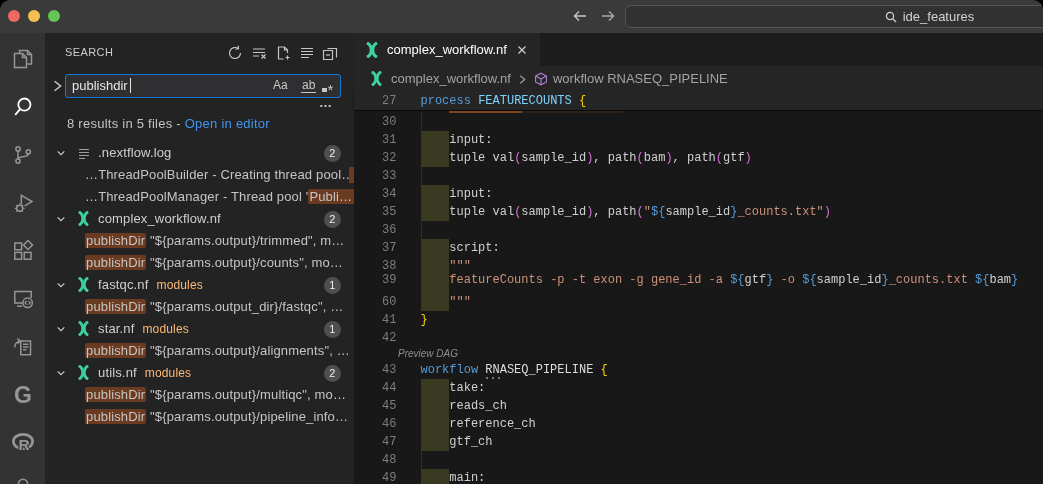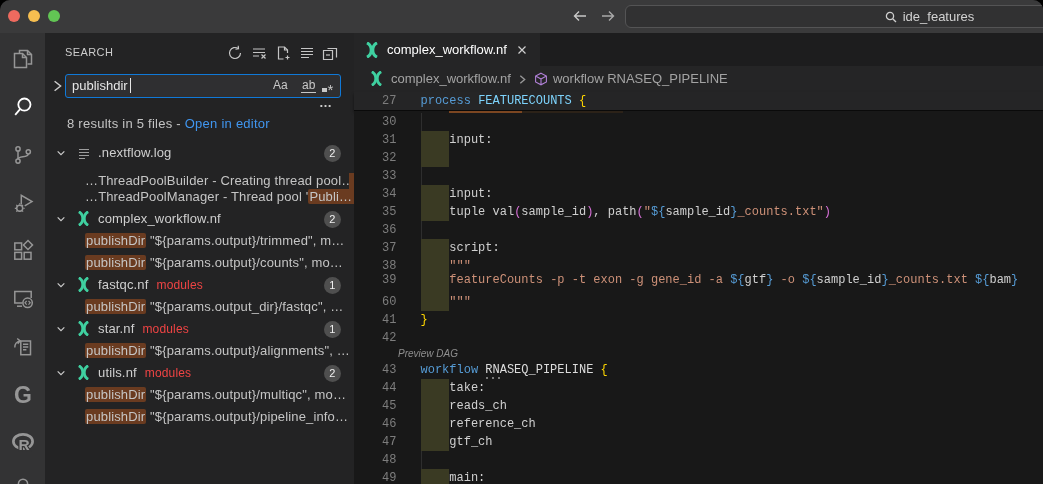--- a/index.html
+++ b/index.html
@@ -28,21 +28,21 @@
   .opticon{position:absolute;top:3px;color:#c8c8c8;font-size:11.5px;font-weight:bold;}
   #dots{position:absolute;left:274px;top:62px;color:#cccccc;font-size:13px;font-weight:bold;letter-spacing:1px;}
   #resline{position:absolute;left:22px;top:83px;font-size:13px;letter-spacing:0.25px;color:#c3c3c3;}
   #resline a{color:#4096f0;text-decoration:none;}
   .row{position:absolute;left:0;width:309px;height:22px;overflow:hidden;white-space:nowrap;
        font-size:13px;letter-spacing:0.15px;color:#c5c5c5;line-height:22px;}
   .row .chev{position:absolute;left:11px;top:6px;}
   .row .ficon{position:absolute;left:31px;top:3px;}
   .row .lbl{position:absolute;left:53px;color:#cfcfcf;}
   .row .res{position:absolute;left:40px;}
-  .row .desc{color:#ef4444;font-size:12px;margin-left:8px;}
+  .row .desc{color:#fdba74;font-size:12px;margin-left:8px;}
   .badge{position:absolute;right:13px;top:2.5px;width:17px;height:17px;border-radius:50%;
          background:#4f4f4f;color:#f0f0f0;font-size:11px;line-height:17px;text-align:center;}
   .hl{background:#6a3b20;border-radius:2px;padding:0 1px;}
   
   #tabstrip{left:354px;top:33px;width:689px;height:33px;background:#1d1d1e;}
   #tab{left:354px;top:33px;width:186px;height:33px;background:#252526;
        display:flex;align-items:center;}
   #tab .tlabel{color:#ffffff;font-size:13px;margin-left:7px;}
   #breadcrumb{left:354px;top:66px;width:689px;height:25.5px;background:#252526;
               display:flex;align-items:center;font-size:13px;color:#a3a3a3;}
@@ -198,21 +198,21 @@
     <div class="row" style="top:109px;">
       <svg class="chev" width="10" height="10" viewBox="0 0 12 12" fill="none" stroke="#cccccc" stroke-width="1.4">
           <path d="M2 4 6 8 10 4"></path>
         </svg>
       <svg class="ficon" width="16" height="16" viewBox="0 0 16 16" fill="none" stroke="#9d9d9d" stroke-width="1.2">
           <path d="M3 4.5h10M3 7.5h10M3 10.5h10M3 13.5h6"></path>
         </svg>
       <span class="lbl">.nextflow.log</span>
         <span class="badge">2</span>
     </div>
-    <div class="row" style="top:137px;">
+    <div class="row" style="top:131px;">
         <span class="res">…ThreadPoolBuilder - Creating thread pool…</span>
       <div style="position:absolute;left:304px;top:3px;width:5px;height:16px;background:#6a3b20;"></div>
     </div>
     <div class="row" style="top:153px;">
         <span class="res">…ThreadPoolManager - Thread pool '<span class="hl" style="padding-right:8px;">Publi…</span></span>
       </div>
     <div class="row" style="top:175px;">
       <svg class="chev" width="10" height="10" viewBox="0 0 12 12" fill="none" stroke="#cccccc" stroke-width="1.4">
           <path d="M2 4 6 8 10 4"></path>
         </svg>
@@ -322,20 +322,21 @@
 
     <div class="cline" style="top:112.8px">
         <span class="gut">30</span>
       </div>
     <div class="cline" style="top:130.8px">
         <span class="gut">31</span>
         <span class="src">    input:</span>
       </div>
     <div class="cline" style="top:148.8px">
         <span class="gut">32</span>
+        <span class="src">    tuple val<span class="pa">(</span>sample_id<span class="pa">)</span>, path<span class="pa">(</span>bam<span class="pa">)</span>, path<span class="pa">(</span>gtf<span class="pa">)</span></span>
       </div>
     <div class="cline" style="top:166.8px">
         <span class="gut">33</span>
       </div>
     <div class="cline" style="top:184.8px">
         <span class="gut">34</span>
         <span class="src">    input:</span>
       </div>
     <div class="cline" style="top:202.8px">
         <span class="gut">35</span>

